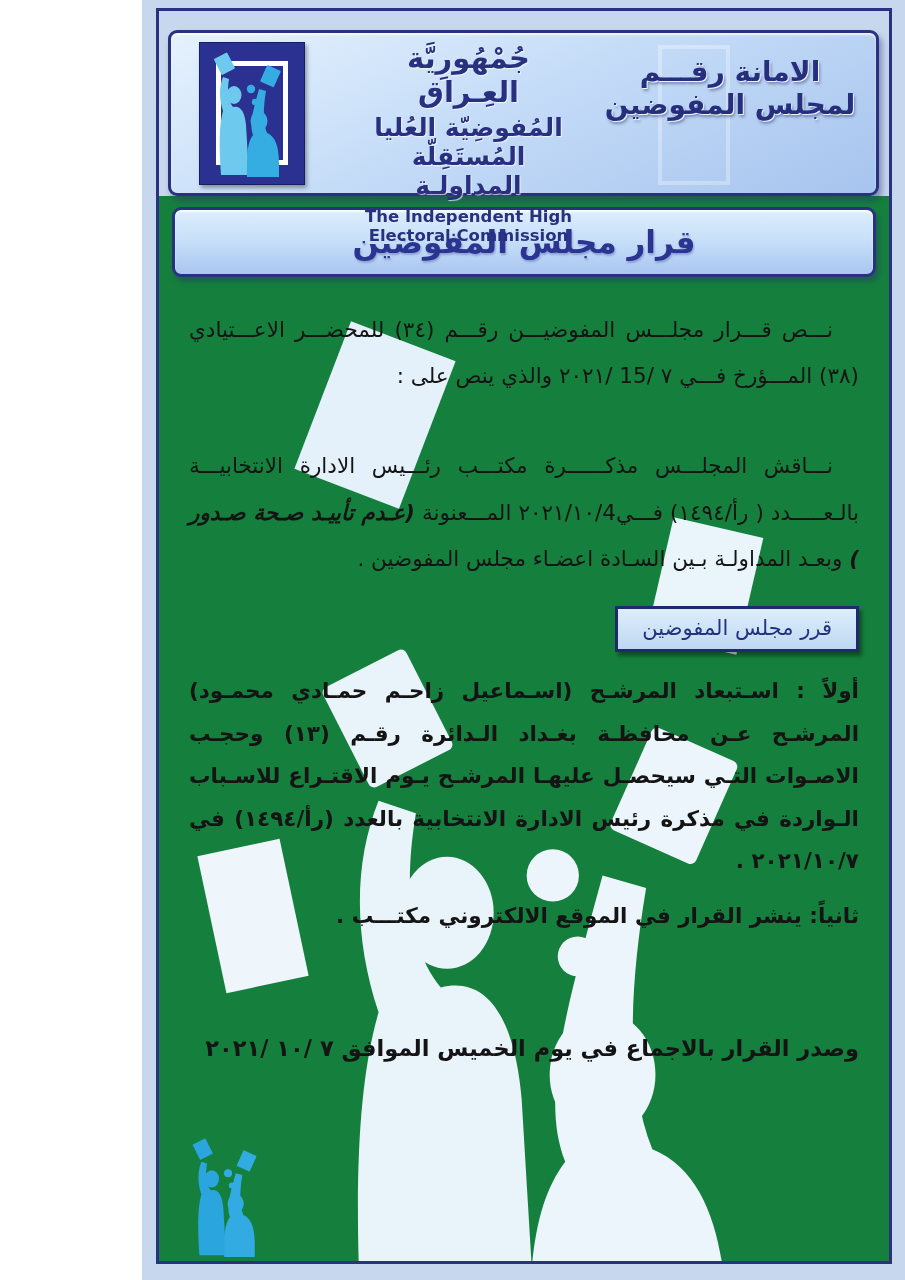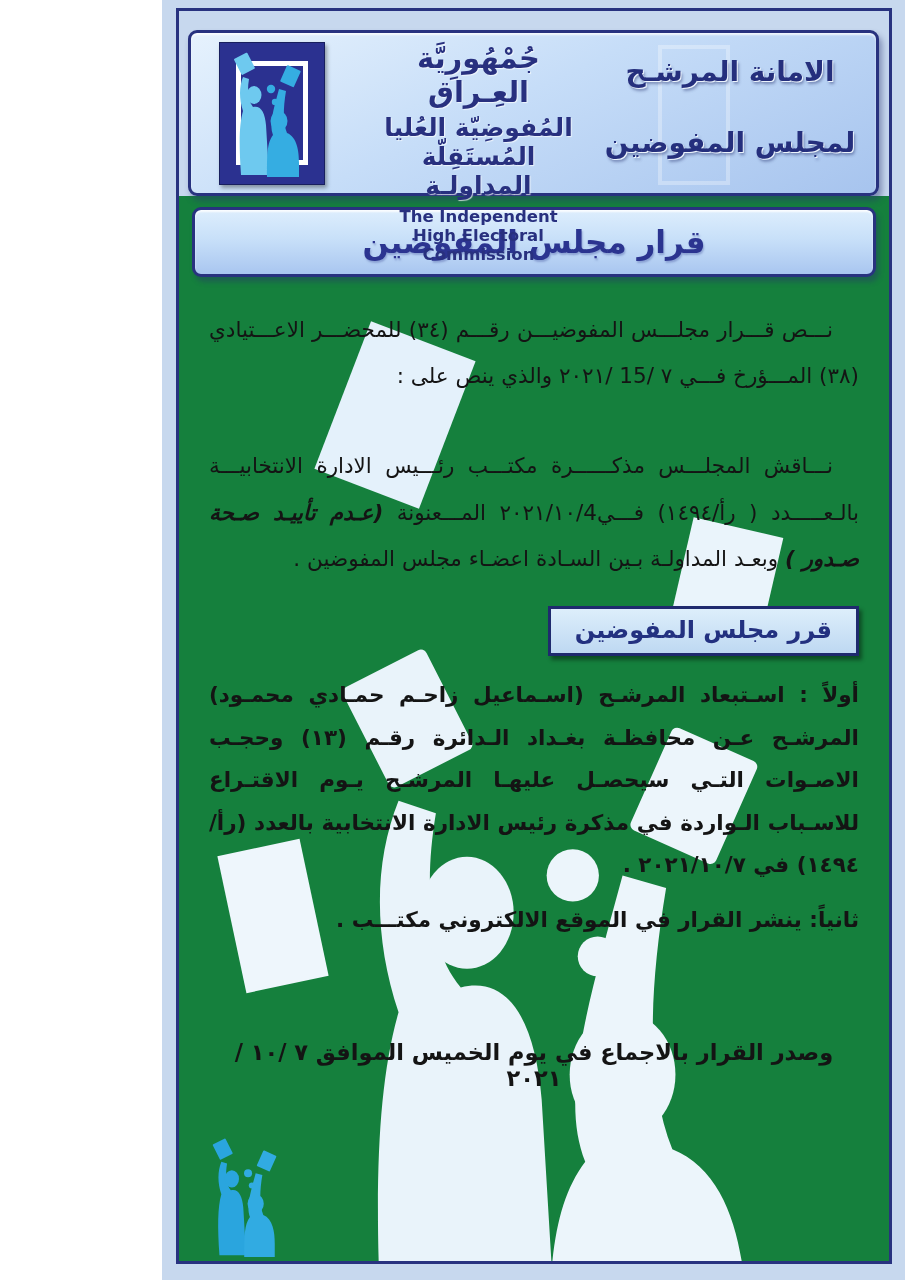--- a/index.html
+++ b/index.html
@@ -2,20 +2,21 @@
 <html lang="ar" dir="rtl"><head>
 <meta charset="utf-8">
 <style>
   html,body{margin:0;padding:0;}
   .page{
     position:relative;
     width:743px;height:1280px;
     background:#c7d8ee;
     overflow:hidden;
     font-family:"DejaVu Sans",sans-serif;
+    padding-left:20px;
   }
   
   .frame{
     position:absolute;top:8px;left:14px;right:13px;bottom:16px;
     border:3px solid #28327f;
     pointer-events:none;z-index:6;
   }
   
   .header-box{
     position:absolute;top:30px;left:26px;right:26px;height:160px;
@@ -46,21 +47,21 @@
   .hc1{font-size:29px;font-weight:bold;text-shadow:1px 1px 1px rgba(255,255,255,.7);}
   .hc2{font-size:25px;font-weight:bold;margin-top:4px;text-shadow:1px 1px 1px rgba(255,255,255,.7);}
   .hc3{font-size:17px;font-weight:bold;margin-top:12px;}
   .hc4{font-size:16.5px;font-weight:bold;margin-top:7px;direction:ltr;}
   .header-right{
     position:absolute;right:18px;top:22px;width:256px;
     text-align:center;color:#252f7d;font-weight:bold;font-size:28px;
     text-shadow:1px 1px 0 #ecf4fd,2px 3px 3px rgba(40,50,110,.45);
     z-index:1;
   }
-  .header-right .l2{margin-top:38px;}
+  .header-right .l2{}
   
   .document{
     position:absolute;top:196px;left:17px;right:16px;bottom:19px;
     background:#15803d;z-index:1;overflow:hidden;
   }
   .wm{position:absolute;z-index:0;}
   .wm-r1{left:160px;top:140px;width:112px;height:158px;background:#e4f1fb;transform:rotate(21deg);}
   .wm-r2{left:500px;top:330px;width:92px;height:120px;background:#eaf4fb;transform:rotate(13deg);}
   .wm-r3{left:52px;top:650px;width:84px;height:140px;background:#eef6fc;transform:rotate(-12deg);}
   .wm-big{left:120px;top:420px;opacity:1;}
@@ -83,26 +84,26 @@
     font-size:21.5px;line-height:2.15;text-align:justify;
   }
   .p-intro{margin:30px 0 0;text-indent:26px;}
   .p-discussion{margin:44px 0 0;text-indent:26px;}
   .p-discussion b{font-weight:bold;font-style:italic;}
   .decision-chip{
     width:fit-content;margin:24px 0 8px;padding:7px 24px 9px;
     background:linear-gradient(180deg,#ddeefb 0%,#bed8f2 100%);
     border:3px solid #1f2a6e;
     box-shadow:3px 4px 4px rgba(0,0,0,.4);
-    font-weight:bold;color:#233180;font-size:24px;
+    font-weight:normal;color:#233180;font-size:21px;
   }
   .p-first{margin:18px 0 0;font-weight:bold;line-height:1.98;}
   .p-second{margin:10px 0 0;font-weight:bold;}
   .p-closing{
-    margin:96px 0 5px;text-align:center;font-weight:bold;
+    margin:96px 0 5px;text-align:right;font-weight:bold;
     font-size:22.5px;color:#141414;
   }
   .footer-logo{position:absolute;left:26px;bottom:2px;z-index:3;}
 </style>
 </head>
 <body>
 
 <div class="page">
 
   <div class="frame"></div>
@@ -129,21 +130,21 @@
       </svg>
     </div>
 
     <div class="header-center">
       <div class="hc1">جُمْهُورِيَّة العِـراق</div>
       <div class="hc2">المُفوضِيّة العُليا المُستَقِلّة المداولـة</div>
       <div class="hc4">The Independent High Electoral Commission</div>
     </div>
 
     <div class="header-right">
-      <div class="l1">الامانة المرشـح</div>
+      <div class="l1">الامانة رقـــم</div>
       <div class="l2">لمجلس المفوضين</div>
     </div>
   </div>
 
   <div class="document">
 
     <div class="wm wm-r1"></div>
     <div class="wm wm-r2"></div>
     <div class="wm wm-r3"></div>
     <svg class="wm wm-big" width="560" height="830" viewBox="0 0 90 130">

